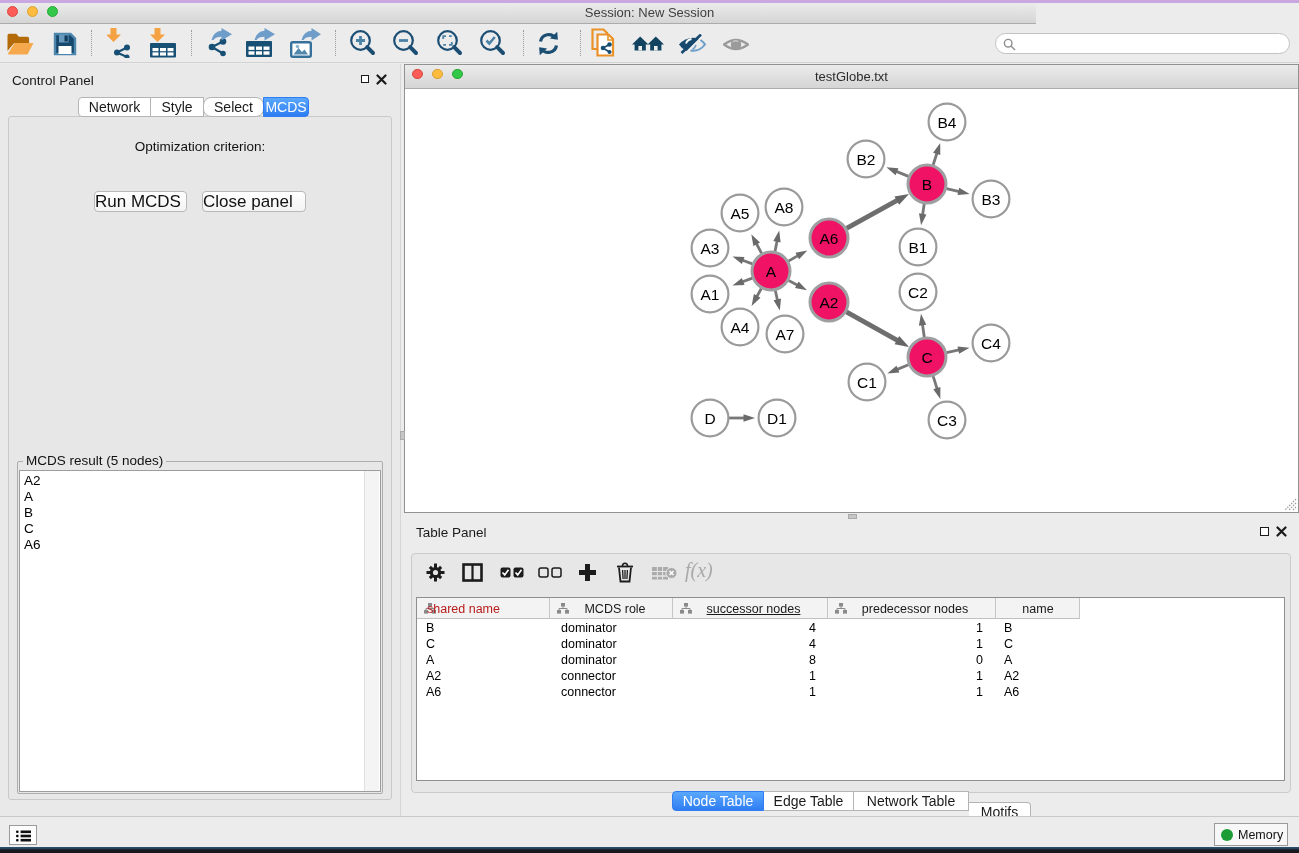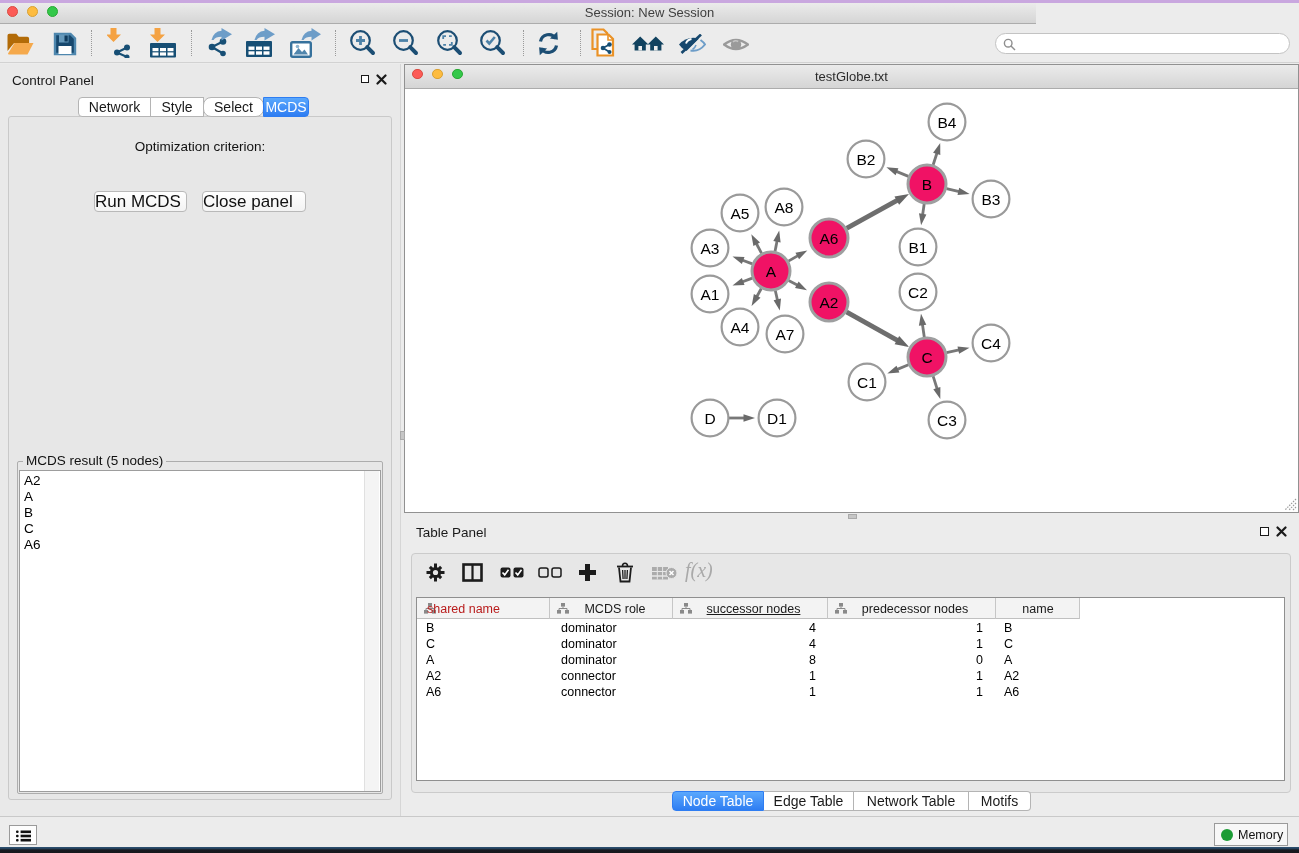--- a/index.html
+++ b/index.html
@@ -430,21 +430,21 @@
           <span class="abs" style="left:411px;top:1px;width:155px;text-align:right;">1</span>
           <span class="abs" style="left:587px;top:1px;">A6</span>
         </div>
     </div>
   </div>
 
   <div class="abs" style="left:270px;top:272px;height:21px;">
     <div class="tab tabsel" style="left:0;width:92px;border-radius:4px 0 0 4px;">Node Table</div>
     <div class="tab" style="left:92px;width:90px;border-left:none;">Edge Table</div>
     <div class="tab" style="left:182px;width:115px;border-left:none;">Network Table</div>
-    <div class="tab" style="left:297px;width:62px;border-radius:0 4px 4px 0;border-left:none;">Motifs</div>
+    <div class="tab" style="left:297px;width:62px;border-radius:0 4px 4px 0;border-left:none;margin-top:11px;">Motifs</div>
   </div>
 </div>
 
 <div class="abs" style="left:0;top:816px;width:1299px;height:31px;background:#ececec;border-top:1px solid #c9c9c9;">
   <div class="abs" style="left:9px;top:8px;width:28px;height:20px;background:#fdfdfd;border:1px solid #9a9a9a;">
     <svg class="abs" style="left:6px;top:4px" width="15" height="12" viewBox="0 0 15 12">
       <g fill="#111">
         <rect x="0" y="0.5" width="2.6" height="2.6" rx="1"></rect>
           <rect x="0" y="4.7" width="2.6" height="2.6" rx="1"></rect>
           <rect x="0" y="8.9" width="2.6" height="2.6" rx="1"></rect>

